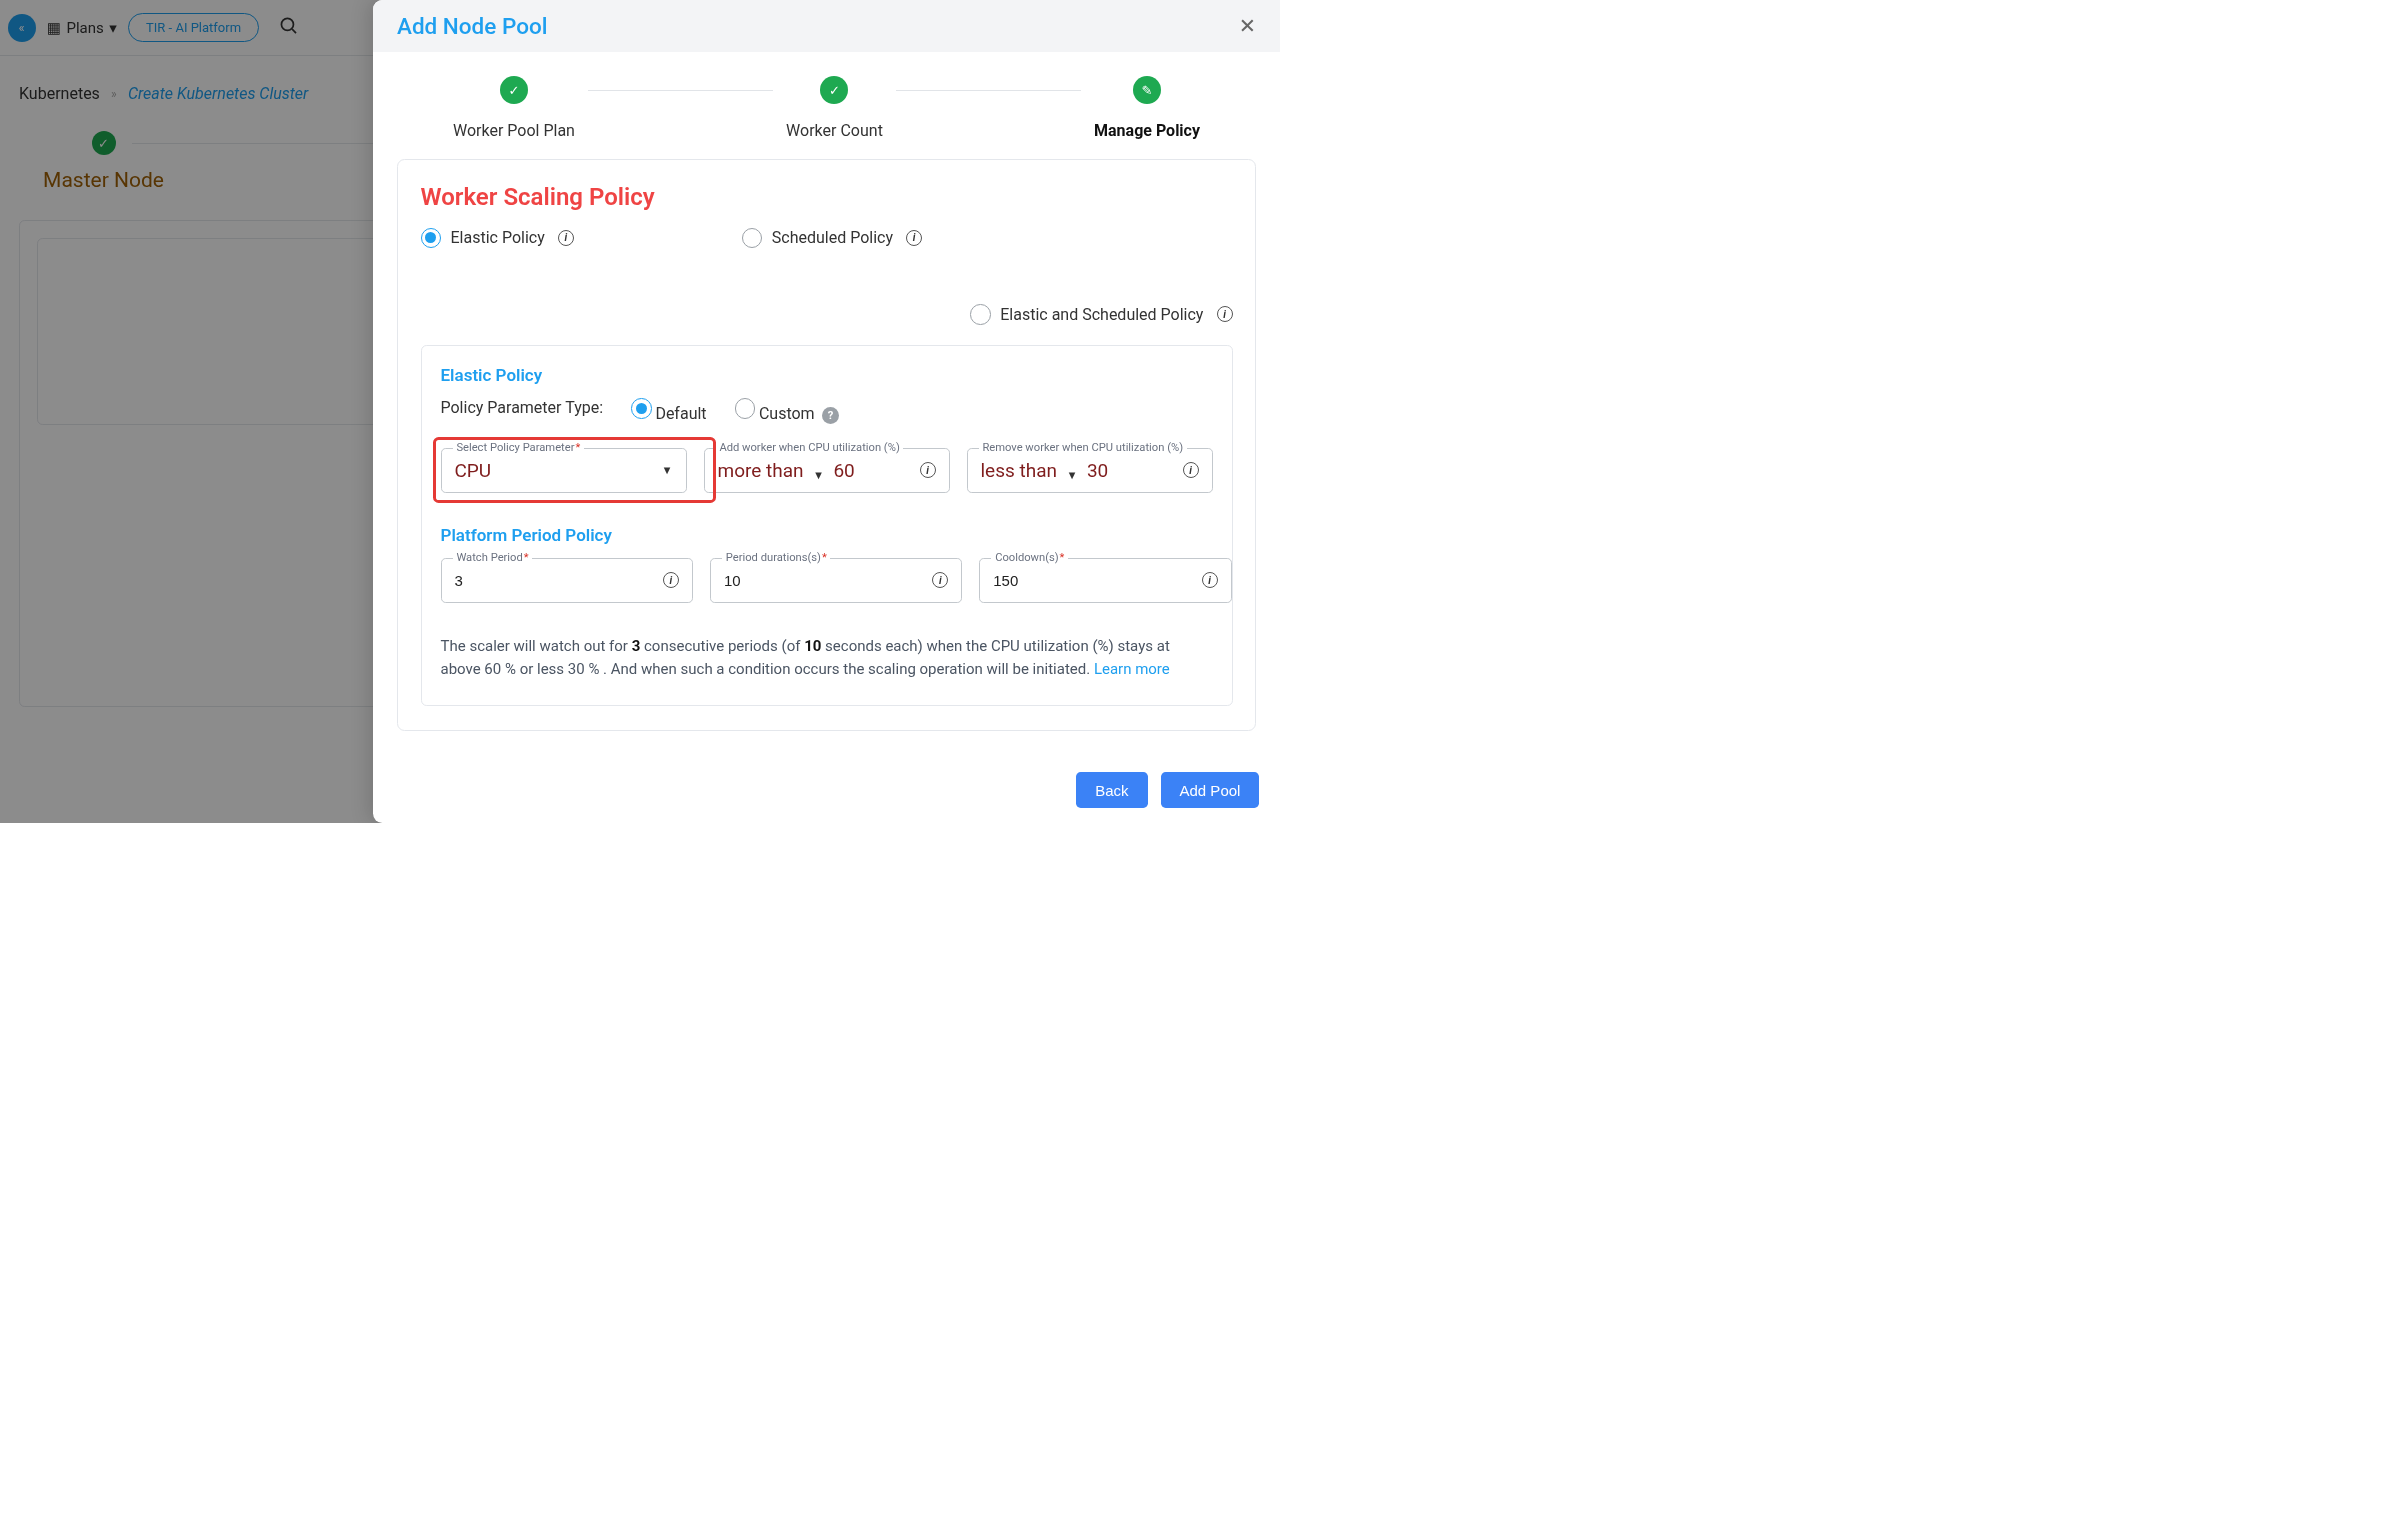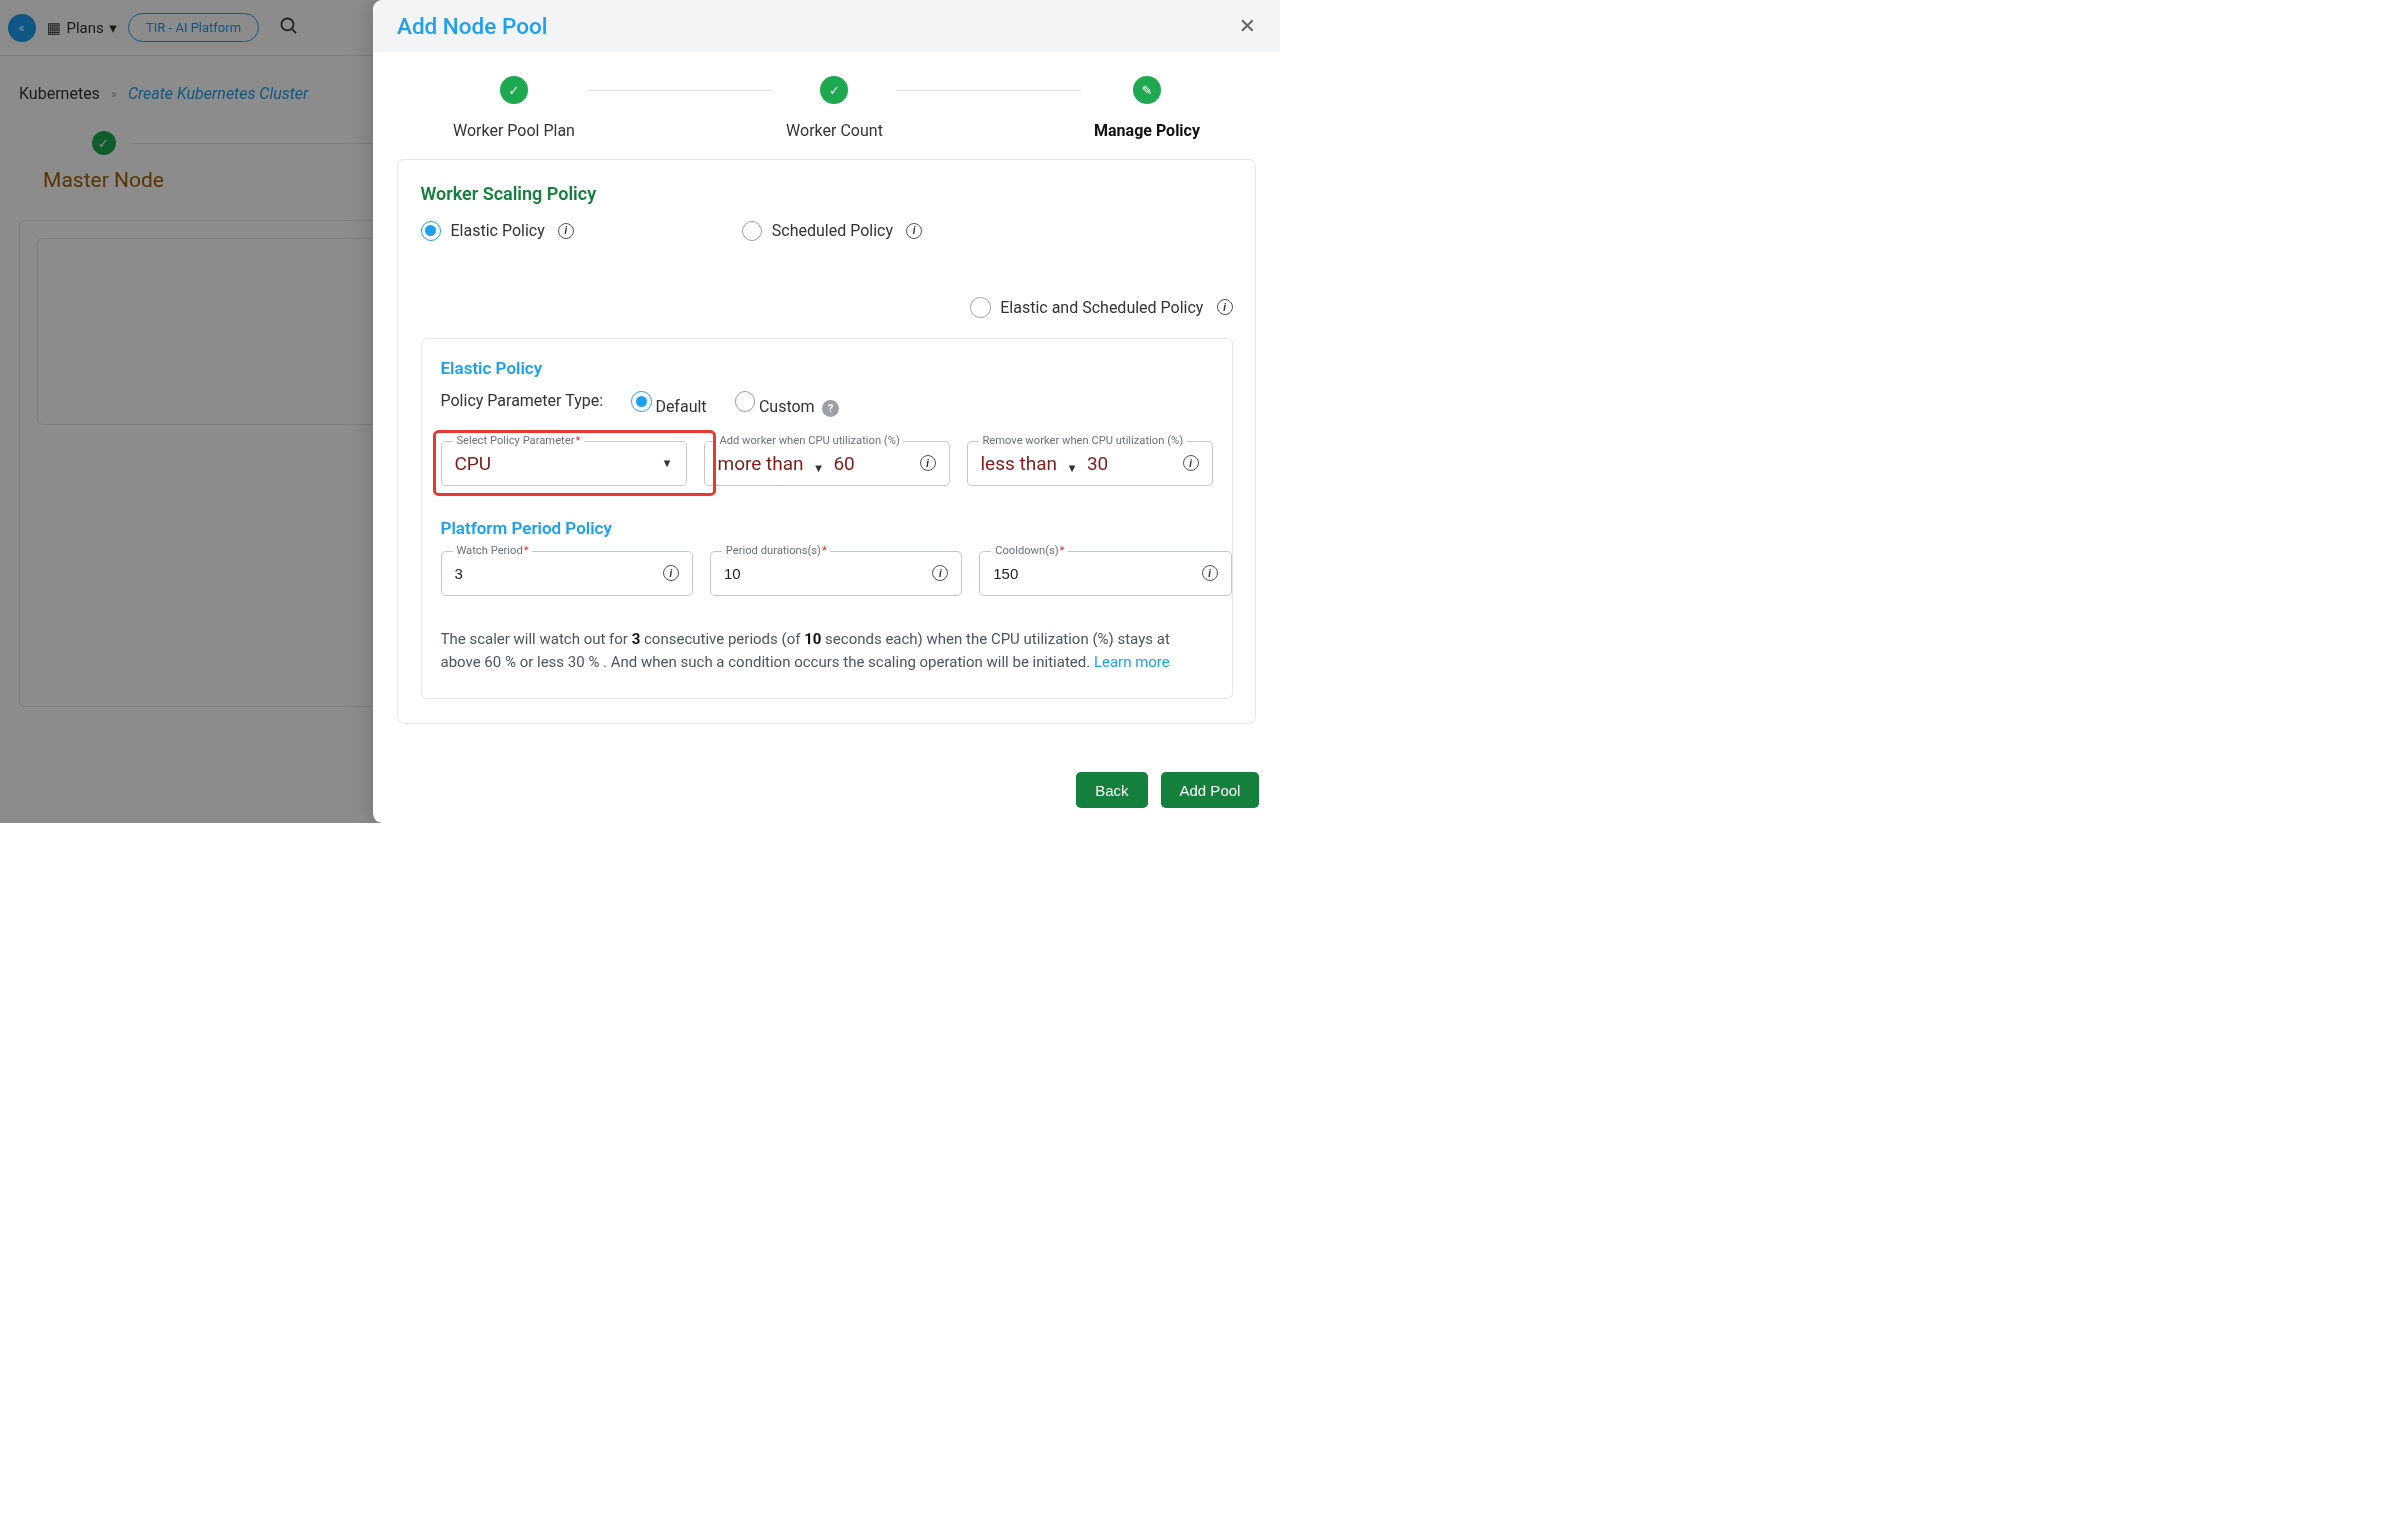--- a/index.html
+++ b/index.html
@@ -133,21 +133,21 @@
     flex:1; height:0.9px; background:#e1e4e8;
     margin:0 13px; margin-bottom:36px;
   }
   .stepper .slabel { font-size:16px; color:#333; }
   .stepper .slabel.active { font-weight:700; color:#111; }
 
   .panel {
     border:0.9px solid #e4e7ec; border-radius:7.5px;
     padding:22.5px 22.5px 24px 22.5px;
   }
-  .sec-title { color:#15803d; font-size:18px; font-weight:600; margin-bottom:17px;}
+  .sec-title { color:#ef4444; font-size:24px; font-weight:600; margin-bottom:17px;}
   .sub-title { color:#1e9fef; font-size:17px; font-weight:600; margin-bottom:13px;}
 
   
   .radio-row { display:flex; align-items:center; gap:56px; margin-bottom:20.6px; flex-wrap:wrap;}
   .radio-row .rgroup { display:flex; align-items:center; gap:9.4px; }
   .radio {
     width:20.6px; height:20.6px; border-radius:50%;
     border:1.9px solid #9aa0a6; display:inline-block; position:relative;
     flex-shrink:0;
   }
@@ -214,21 +214,21 @@
     margin-top:32px; font-size:15px; color:#4b5563; line-height:1.55;
   }
   .desc b { color:#111; font-weight:700; }
   .desc a { color:#1e9fef; text-decoration:none; }
 
   .modal-footer {
     display:flex; justify-content:flex-end; gap:13px;
     padding:15px 20.6px;
   }
   .btn {
-    background:#15803d; color:#fff; border:none; border-radius:4.7px;
+    background:#3b82f6; color:#fff; border:none; border-radius:4.7px;
     padding:9.4px 19px; font-size:15px; cursor:pointer;
   }
 </style>
 </head>
 <body>
 
 <div class="bg-page">
   <div class="bg-topbar">
     <div class="circle-btn">
       <span>«</span>

